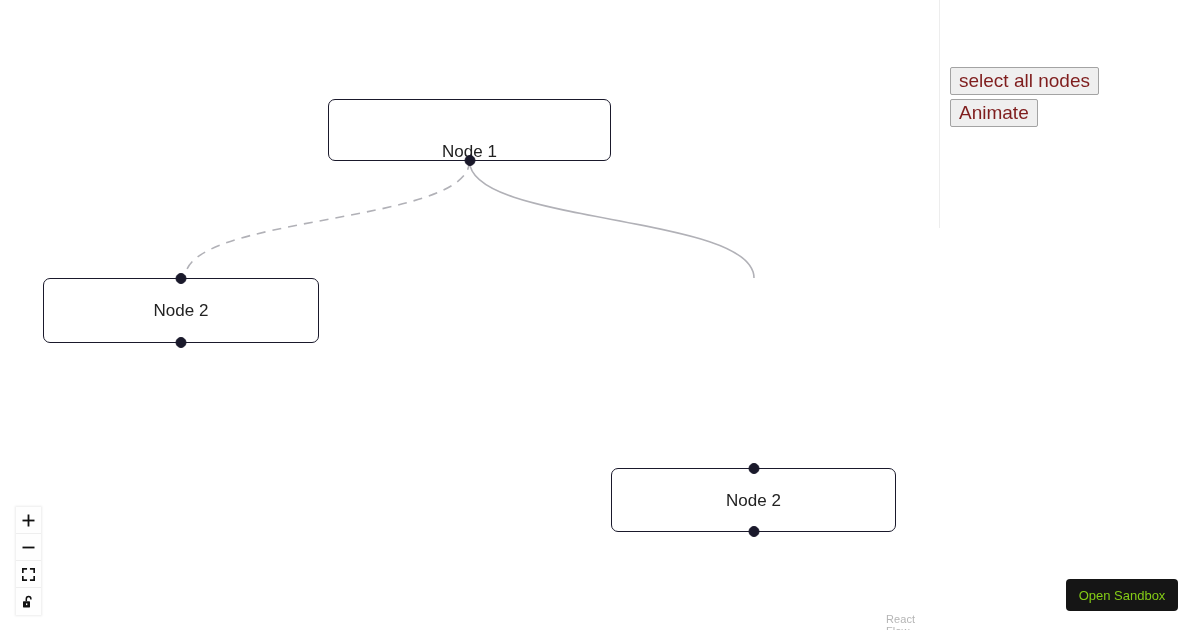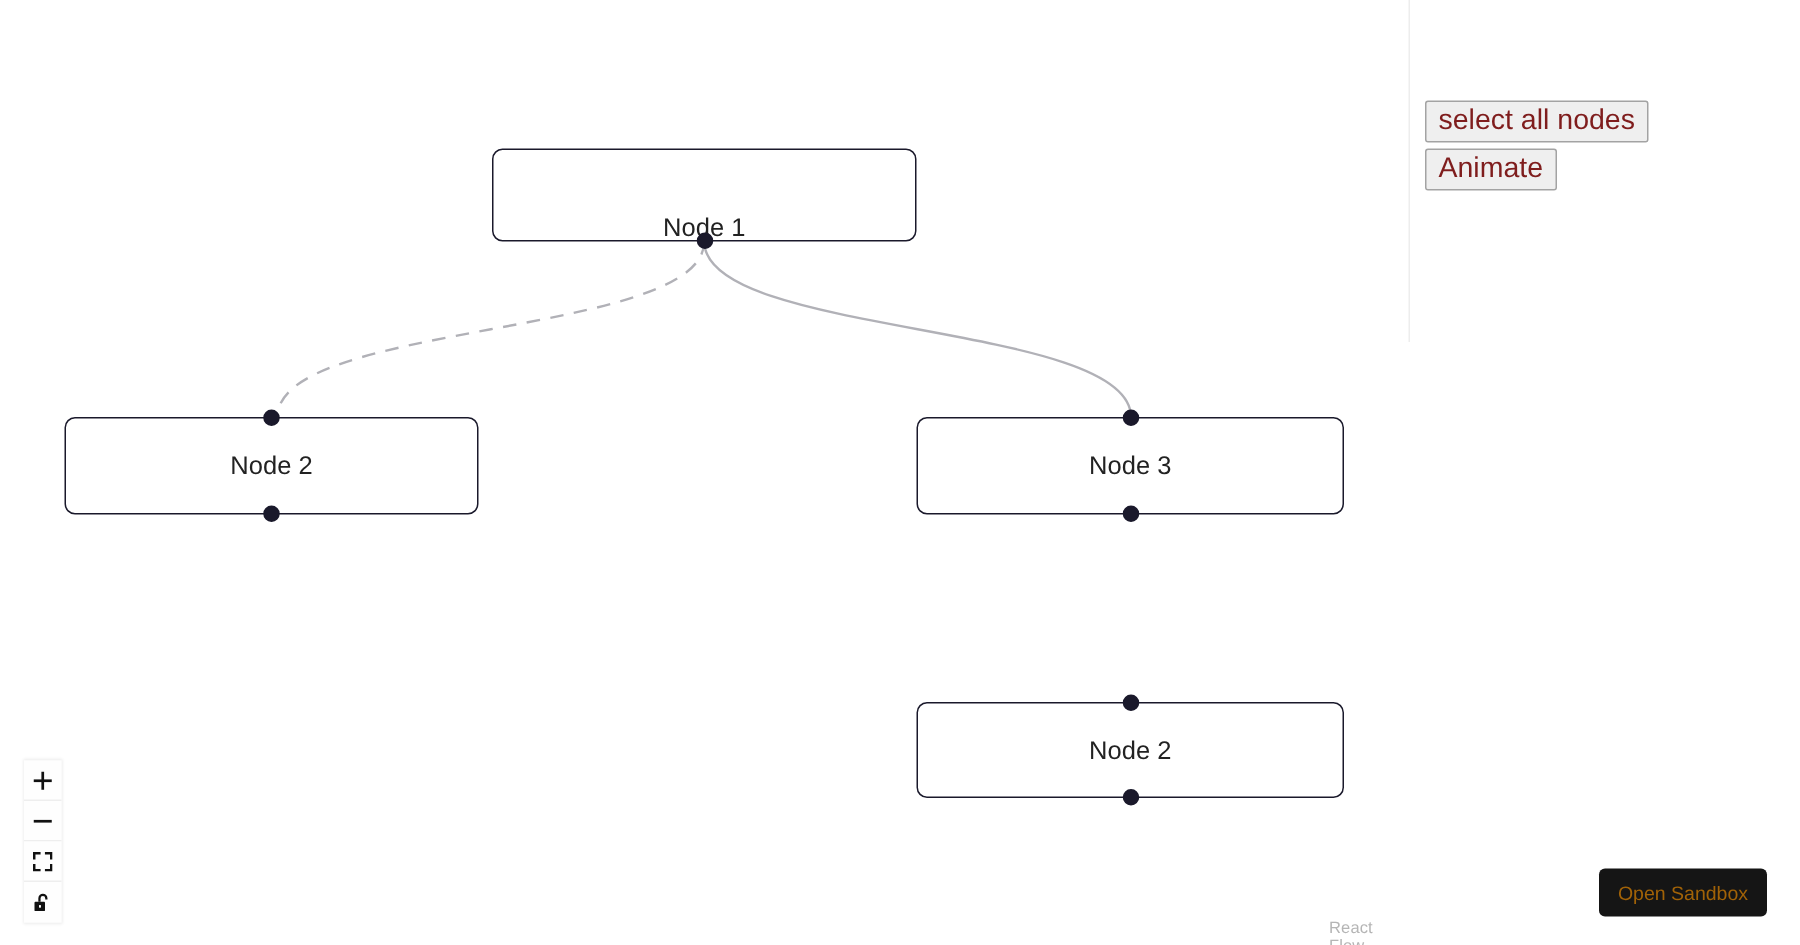--- a/index.html
+++ b/index.html
@@ -140,21 +140,21 @@
   #btn-select-all { left: 950px - 939px; }
   #btn-select-all { left: 11px; top: 67px; }
   #btn-animate    { left: 11px; top: 99px; }
 
   
   #open-sandbox {
     position: absolute;
     left: 1066px; top: 579px;
     width: 112px; height: 32px;
     background: #151515;
-    color: #a16207;
+    color: #84cc16;
     border: none;
     border-radius: 4px;
     font-size: 13px;
     font-family: "Liberation Sans", sans-serif;
     display: flex;
     align-items: center;
     justify-content: center;
     cursor: pointer;
   }
 </style>
@@ -174,25 +174,20 @@
       <span>Node 1</span>
       <span class="rf-handle bottom"></span>
     </div>
 
     <div class="rf-node" style="left:43px; top:278px; width:276px; height:65px;">
       <span class="rf-handle top"></span>
       <span>Node 2</span>
       <span class="rf-handle bottom"></span>
     </div>
 
-    <div class="rf-node" style="left:611px; top:278px; width:285px; height:65px;">
-      <span class="rf-handle top"></span>
-      <span>Node 3</span>
-      <span class="rf-handle bottom"></span>
-    </div>
 
     <div class="rf-node" style="left:611px; top:468px; width:285px; height:64px;">
       <span class="rf-handle top"></span>
       <span>Node 2</span>
       <span class="rf-handle bottom"></span>
     </div>
 
     <div id="rf-controls">
       <button class="rf-ctrl-btn">
         <span>

